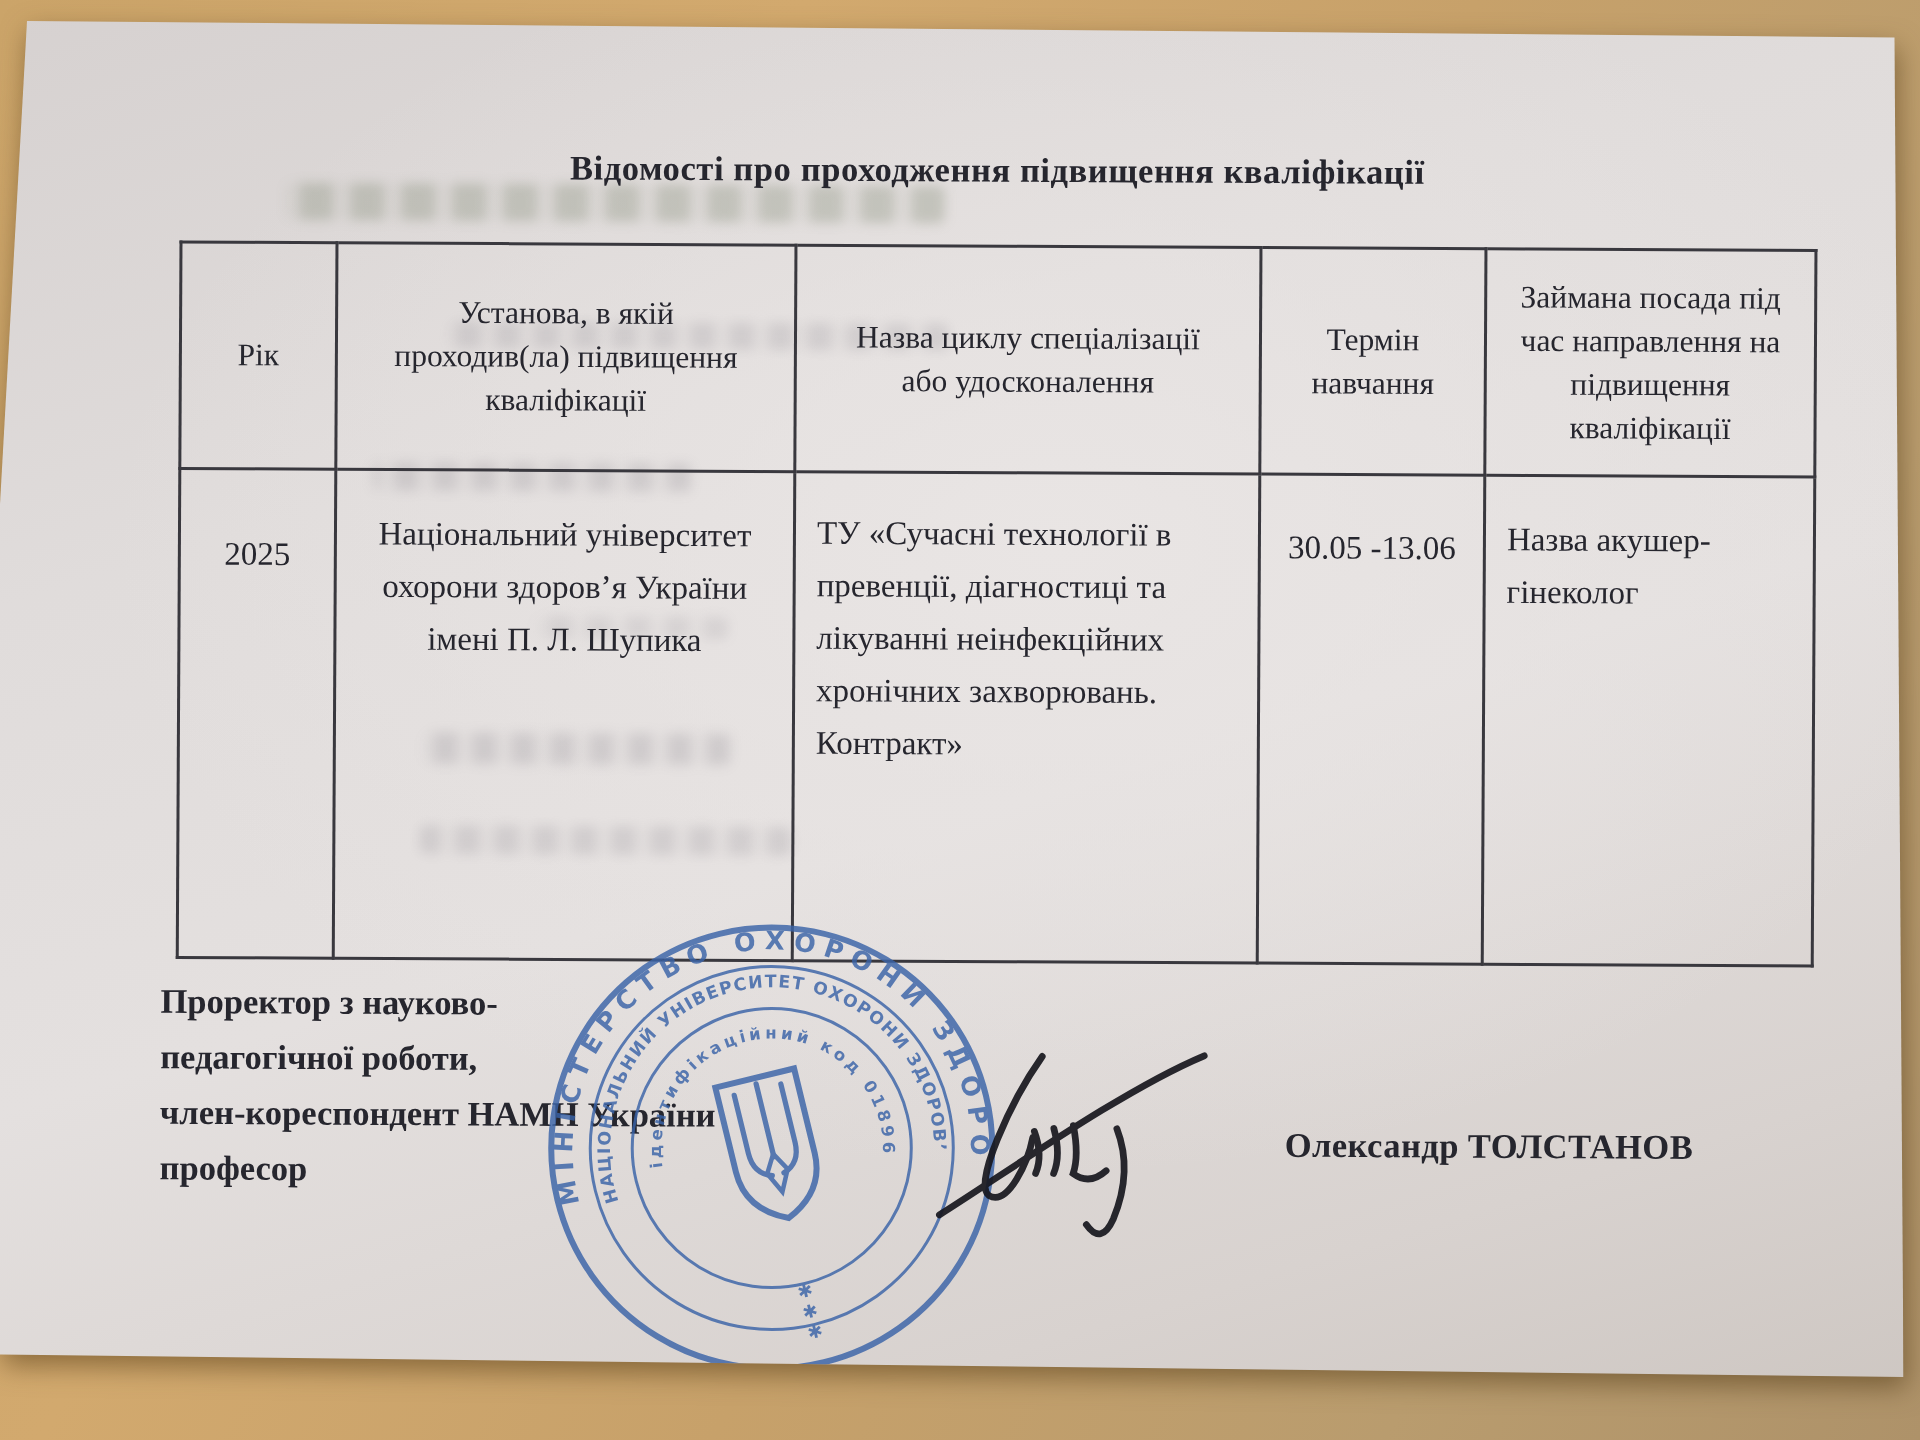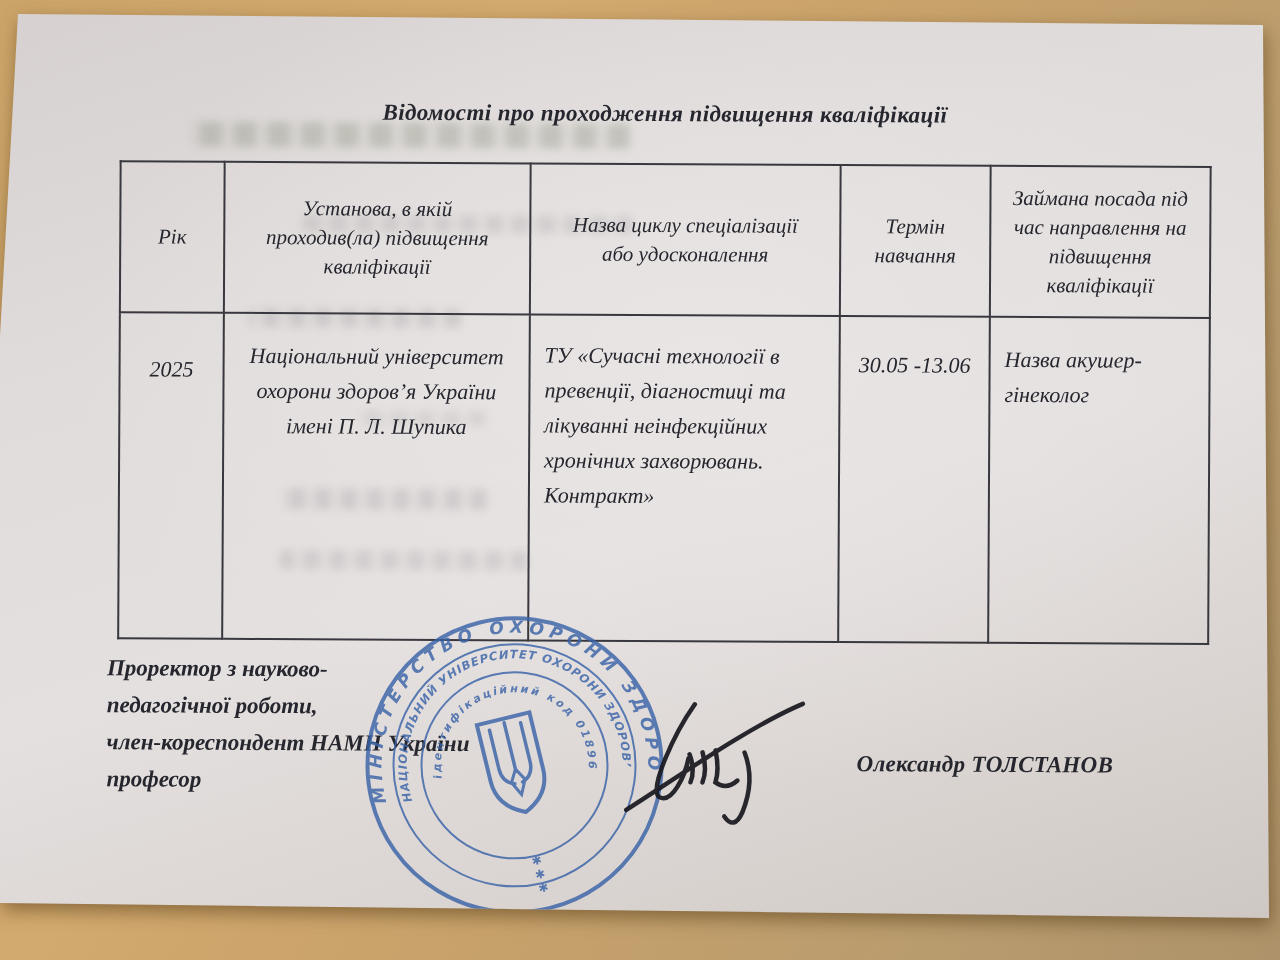--- a/index.html
+++ b/index.html
@@ -8,21 +8,20 @@
     background:linear-gradient(118deg,#cba469 0%,#d2a96e 30%,#c7a16a 55%,#b99c6e 80%,#ae9269 100%);
     font-family:"Liberation Serif","DejaVu Serif",serif;
   }
   .paper-wrap{position:absolute;inset:0;filter:drop-shadow(2px 7px 9px rgba(70,45,10,.5));}
   .paper{
     position:absolute;inset:0;
     clip-path:polygon(18px 14px,1263px 25px,1269px 918px,0px 903px,0px 336px);
     background:
       radial-gradient(ellipse 900px 600px at 55% 38%, #e9e5e4 0%, rgba(233,229,228,0) 70%),
       linear-gradient(163deg,#d6d1d0 0%,#e0dcdb 30%,#e4e0df 55%,#d8d2cf 82%,#ccc5c0 100%);
-    font-style: italic;
   }
   .content{position:absolute;inset:0;transform:rotate(.3deg);transform-origin:640px 480px;color:#26262e;}
   .title{position:absolute;left:118px;width:1090px;top:101px;text-align:center;
          font-size:23px;font-weight:bold;letter-spacing:.4px;}
   table.qual{position:absolute;left:118px;top:163px;width:1090px;border-collapse:collapse;table-layout:fixed;}
   table.qual td{border:2px solid #39383e;}
   table.qual tr.hdr td{height:149px;text-align:center;vertical-align:middle;font-size:21px;line-height:29px;padding:0;}
   table.qual tr.bod td{height:285px;vertical-align:top;font-size:22px;line-height:35px;}
   .hdr .inner{display:inline-block;}
   .w240{max-width:246px;} .w235{max-width:235px;} .w115{max-width:120px;} .w190{max-width:192px;}

